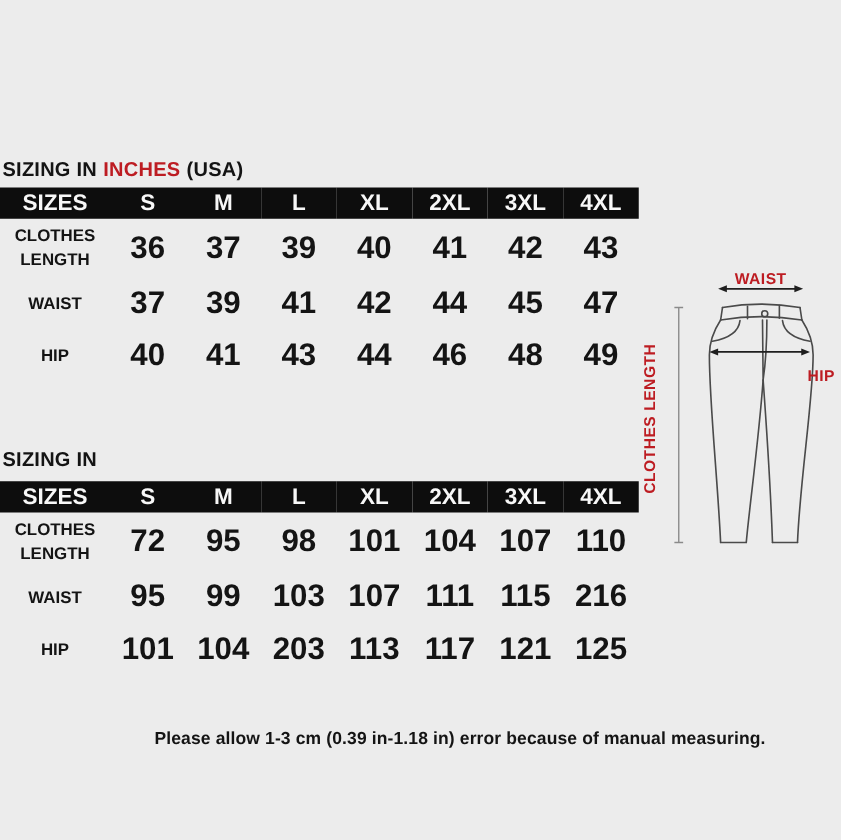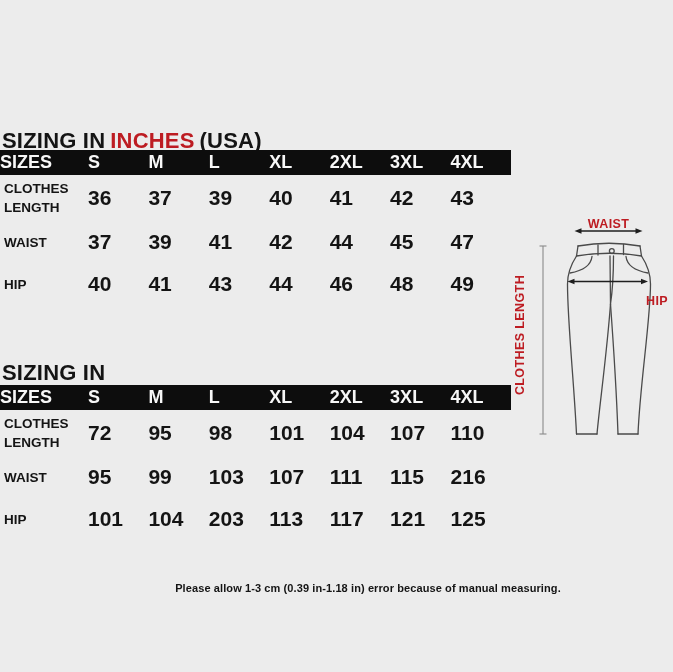--- a/index.html
+++ b/index.html
@@ -5,36 +5,36 @@
   :root{
     --bg:#ececec; --text:#141414; --red:#bd1c22;
     --header-bg:#0d0d0d; --header-text:#f7f7f7;
     --outline:#4a4a4a; --arrow:#1f1f1f; --mline:#8a8a8a;
   }
   *{box-sizing:border-box; margin:0; padding:0;}
   html,body{background:var(--bg);}
   body{font-family:"Liberation Sans", sans-serif; font-weight:bold; color:var(--text);}
   .page{position:relative; width:673px; height:672px; background:var(--bg); overflow:hidden;}
 
-  .section-title{position:absolute; left:2px; display:flex; gap:5px; font-size:22px; letter-spacing:.2px; white-space:nowrap;}
+  .section-title{position:absolute; left:2px; display:flex; gap:5px; font-size:16px; letter-spacing:.2px; white-space:nowrap;}
   .section-title .unit{color:var(--red);}
   #title-in{top:128px;}
   #title-cm{top:360px;}
 
-  table.size-table{position:absolute; left:0; width:511px; border-collapse:collapse; table-layout:fixed; text-align:left;}
+  table.size-table{position:absolute; left:0; width:511px; border-collapse:collapse; table-layout:fixed; text-align:center;}
   #table-in{top:150px;}
   #table-cm{top:385px;}
   .size-table thead th{background:var(--header-bg); color:var(--header-text); font-size:18px; height:25px; font-weight:bold; padding:0;}
   .size-table thead th:first-child{width:88px;}
   .size-table tbody th{font-size:13.5px; line-height:19px; font-weight:bold; padding:0 4px;}
-  .size-table tbody td{font-size:21px; font-weight:bold; padding:0;}
+  .size-table tbody td{font-size:25px; font-weight:bold; padding:0;}
   .size-table tbody tr{height:42px;}
   .size-table tbody tr:first-child{height:46px;}
 
-  .note{position:absolute; left:88px; top:582px; width:560px; text-align:center; font-size:11px; letter-spacing:.1px;}
+  .note{position:absolute; left:88px; top:582px; width:560px; text-align:center; font-size:14px; letter-spacing:.1px;}
 
   .diagram{position:absolute; left:505px; top:210px; width:168px; height:235px;}
   .diagram svg{display:block;}
   .pants{stroke:var(--outline); fill:none; stroke-width:1.3; stroke-linecap:round; stroke-linejoin:round;}
   .arrow line{stroke:var(--arrow); stroke-width:1.4;}
   .arrow polygon{fill:var(--arrow); stroke:none;}
   .mline line{stroke:var(--mline); stroke-width:1.1;}
   .dlabel{fill:var(--red); font-family:"Liberation Sans",sans-serif; font-weight:bold; font-size:12.5px; letter-spacing:.4px;}
 </style>
 </head>

